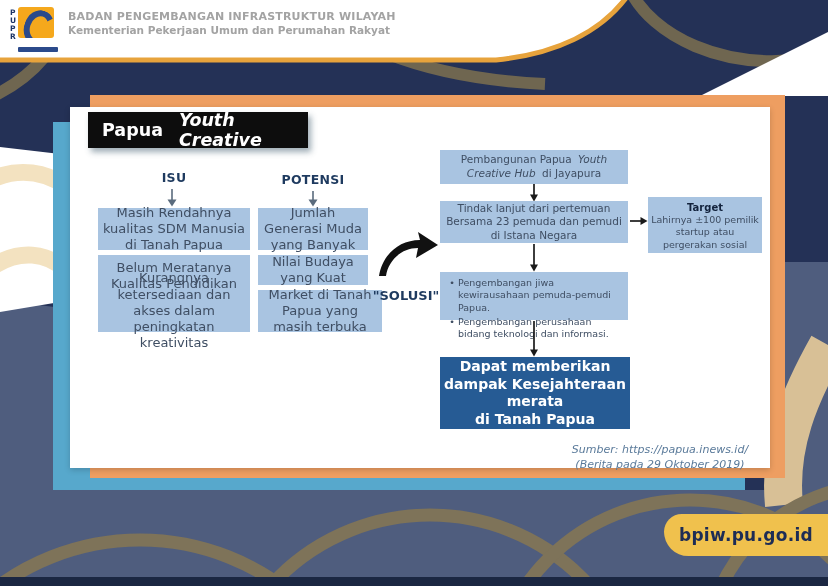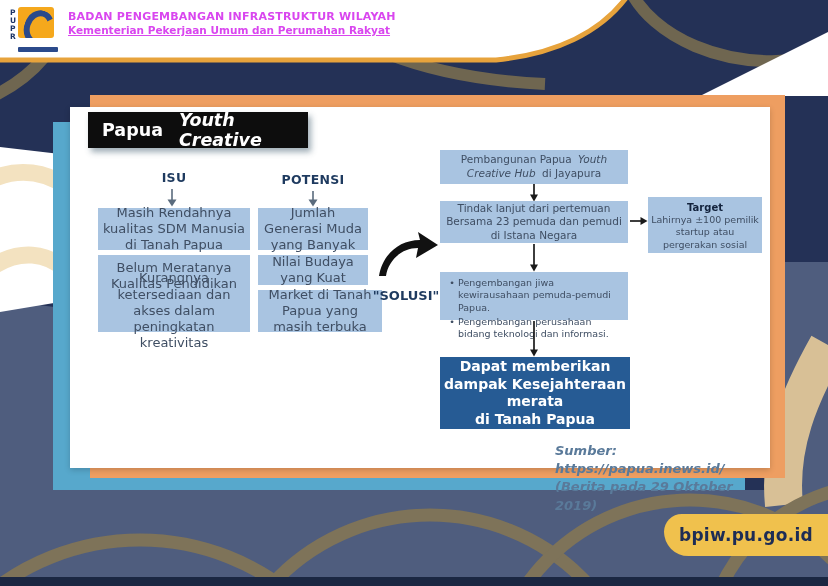--- a/index.html
+++ b/index.html
@@ -12,23 +12,23 @@
   svg.bg{position:absolute;left:0;top:0;z-index:0;}
 
   
   .hdr-logo{left:10px;top:7px;width:52px;height:44px;z-index:6;display:flex;}
   .logo-letters{font-size:7.5px;font-weight:bold;color:#1d3566;width:8px;line-height:1.05;
     word-break:break-all;letter-spacing:0;margin-top:2px;}
   .logo-mark{width:36px;height:31px;background:#f5a81c;border-radius:3px;position:relative;overflow:hidden;}
   .logo-swoosh{position:absolute;left:6px;top:3px;width:18px;height:24px;border:6px solid #2b4a8b;
     border-radius:50%;border-right-color:transparent;transform:rotate(18deg);}
   .logo-band{position:absolute;left:8px;top:40px;width:40px;height:5px;background:#2b4a8b;border-radius:1px;}
-  .hdr-text{left:68px;top:10px;z-index:6;color:#d946ef;line-height:1.3;}
+  .hdr-text{left:68px;top:10px;z-index:6;color:#a3a3a3;line-height:1.3;}
   .hdr-line1{font-size:11px;font-weight:bold;letter-spacing:.2px;}
-  .hdr-line2{font-size:10.5px;font-weight:bold;text-decoration:underline;}
+  .hdr-line2{font-size:10.5px;font-weight:bold;}
 
   
   .teal-accent{left:53px;top:122px;width:692px;height:368px;background:#57a8cc;z-index:1;}
   .orange-frame{left:90px;top:95px;width:695px;height:383px;background:#ee9e61;z-index:2;}
   .white-card{left:70px;top:107px;width:700px;height:361px;background:#ffffff;z-index:3;
     box-shadow:0 2px 6px rgba(0,0,0,.18);}
 
   .content{z-index:4;}
   .slide-title{left:88px;top:112px;width:220px;height:36px;background:#0d0d0d;color:#fff;
     display:flex;align-items:center;padding-left:14px;box-sizing:border-box;
@@ -50,21 +50,21 @@
   .target-head{font-weight:bold;color:#13233d;font-size:10px;}
 
   .bullets-box{background:#a9c4e1;color:#3f4e63;font-size:9.5px;line-height:1.3;
     box-sizing:border-box;padding:5px 8px 4px 6px;}
   .b-row{display:flex;margin-bottom:2px;}
   .b-dot{width:12px;flex:none;text-align:center;}
 
   .result-box{background:#265b94;color:#ffffff;font-weight:bold;font-size:14px;line-height:1.25;
     display:flex;flex-direction:column;align-items:center;justify-content:center;text-align:center;}
 
-  .source{font-size:13px;font-style:italic;color:#5a7a9a;text-align:left;line-height:1.4;font-weight:bold;}
+  .source{font-size:11px;font-style:italic;color:#5a7a9a;text-align:center;line-height:1.4;}
 
   .site-tab{left:664px;top:514px;width:164px;height:42px;background:#f0c14d;z-index:6;
     border-radius:22px 0 0 30px;display:flex;align-items:center;justify-content:center;
     font-size:17px;font-weight:bold;color:#1d2c55;letter-spacing:.3px;cursor:pointer;}
 </style>
 </head>
 <body>
 
 <div class="stage">
 

